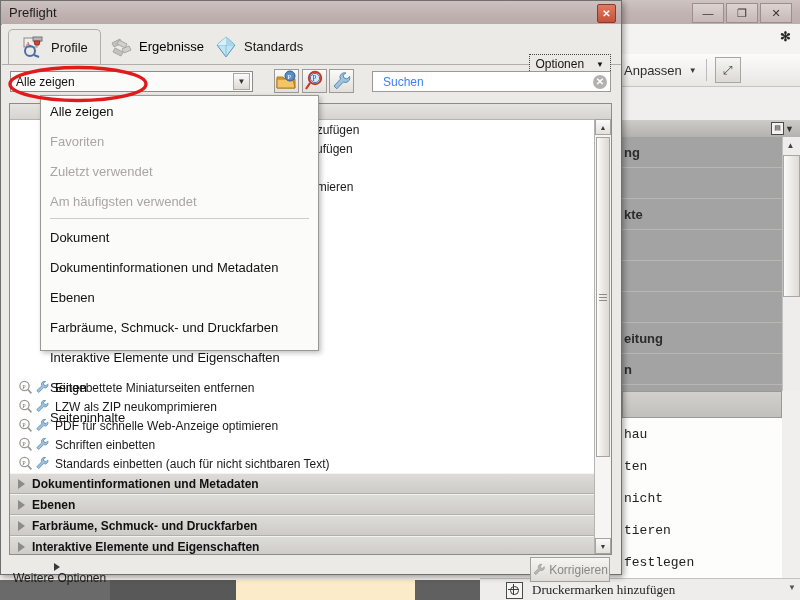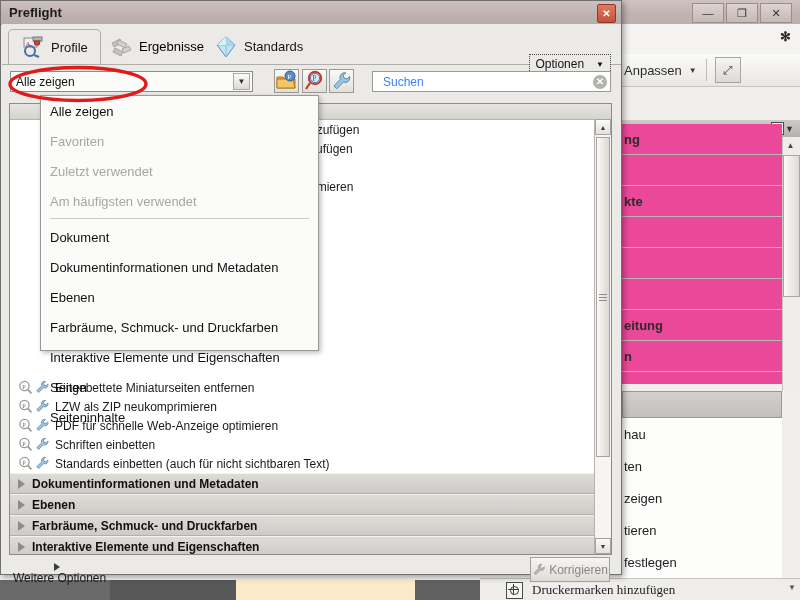--- a/index.html
+++ b/index.html
@@ -81,22 +81,22 @@
   .listview-ico {
     position: absolute; right: 6px; top: 2px;
     font-size: 9px; color: #333;
     display: flex; align-items: center; gap: 1px;
   }
   .lv-box {
     width: 11px; height: 11px; border: 1px solid #4a4a4a; background: #f2f2f0;
     font-size: 7px; line-height: 9px; text-align: center; color: #333;
   }
   .bg-rows {
-    position: absolute; left: 622px; top: 124px; width: 160px; height: 260px;
-    background: #ec4899;
+    position: absolute; left: 622px; top: 137px; width: 160px; height: 260px;
+    background: #a3a3a3;
   }
   .bg-row {
     height: 31px; border-bottom: 1px solid #b9b7b3;
     display: flex; align-items: center;
     font-size: 13px; font-weight: bold; color: #2c2c2c;
     padding-left: 2px; box-sizing: border-box;
   }
   .bg-scroll-track {
     position: absolute; left: 782px; top: 137px; width: 18px; height: 254px;
     background: #eeedeb; border-left: 1px solid #c4c2be;
@@ -116,21 +116,21 @@
     background: linear-gradient(to bottom, #d2d0cc, #c2c0bc);
     border: 1px solid #9b9995;
     box-sizing: border-box;
   }
   .bg-menu {
     position: absolute; left: 622px; top: 418px; width: 160px; height: 168px;
     background: #fdfdfc;
   }
   .bg-menu-item {
     height: 32px; display: flex; align-items: center;
-    font-size: 13px; color: #222; padding-left: 2px;
+    font-size: 13px; color: #222; padding-left: 2px; font-family: Liberation Mono, monospace;
   }
   .bg-bottom-strip {
     position: absolute; left: 480px; top: 578px; width: 320px; height: 22px;
     background: #eeedeb; border-top: 1px solid #c4c2be;
     display: flex; align-items: center; font-family: Liberation Serif, serif;
   }
   .regmark {
     margin-left: 26px; width: 15px; height: 15px;
     border: 1px solid #4a4a4a; background: #f5f5f3;
     position: relative; flex: none;
@@ -173,21 +173,21 @@
     box-sizing: border-box;
     box-shadow: 2px 2px 6px rgba(0,0,0,0.35);
   }
   .dlg-title {
     position: absolute; left: 0; top: 0; width: 620px; height: 23px;
     background: linear-gradient(to bottom, #cdc2c0 0%, #c0b2b0 55%, #b9abaa 100%);
     border-bottom: 1px solid #9e9190;
   }
   .dlg-title-txt {
     position: absolute; left: 8px; top: 4px;
-    font-size: 13px; color: #1c1c1c; font-weight: bold;
+    font-size: 13px; color: #1c1c1c;
   }
   .dlg-close {
     position: absolute; right: 5px; top: 3px;
     width: 17px; height: 17px;
     background: linear-gradient(to bottom, #e07a62, #c5523a);
     border: 1px solid #8d3b28; border-radius: 2px;
     display: flex; align-items: center; justify-content: center;
     color: #fff; font-size: 10px; font-weight: bold;
   }
 
@@ -441,21 +441,21 @@
     <div class="bg-sel-row"></div>
 
     <div class="bg-menu" id="bg-menu">
         <div class="bg-menu-item">
           <span>hau</span>
         </div>
         <div class="bg-menu-item">
           <span>ten</span>
         </div>
         <div class="bg-menu-item">
-          <span>zeigen</span>
+          <span>nicht</span>
         </div>
         <div class="bg-menu-item">
           <span>tieren</span>
         </div>
         <div class="bg-menu-item">
           <span>festlegen</span>
         </div>
       </div>
 
     <div class="bg-sb-arrow-l">◄</div>

